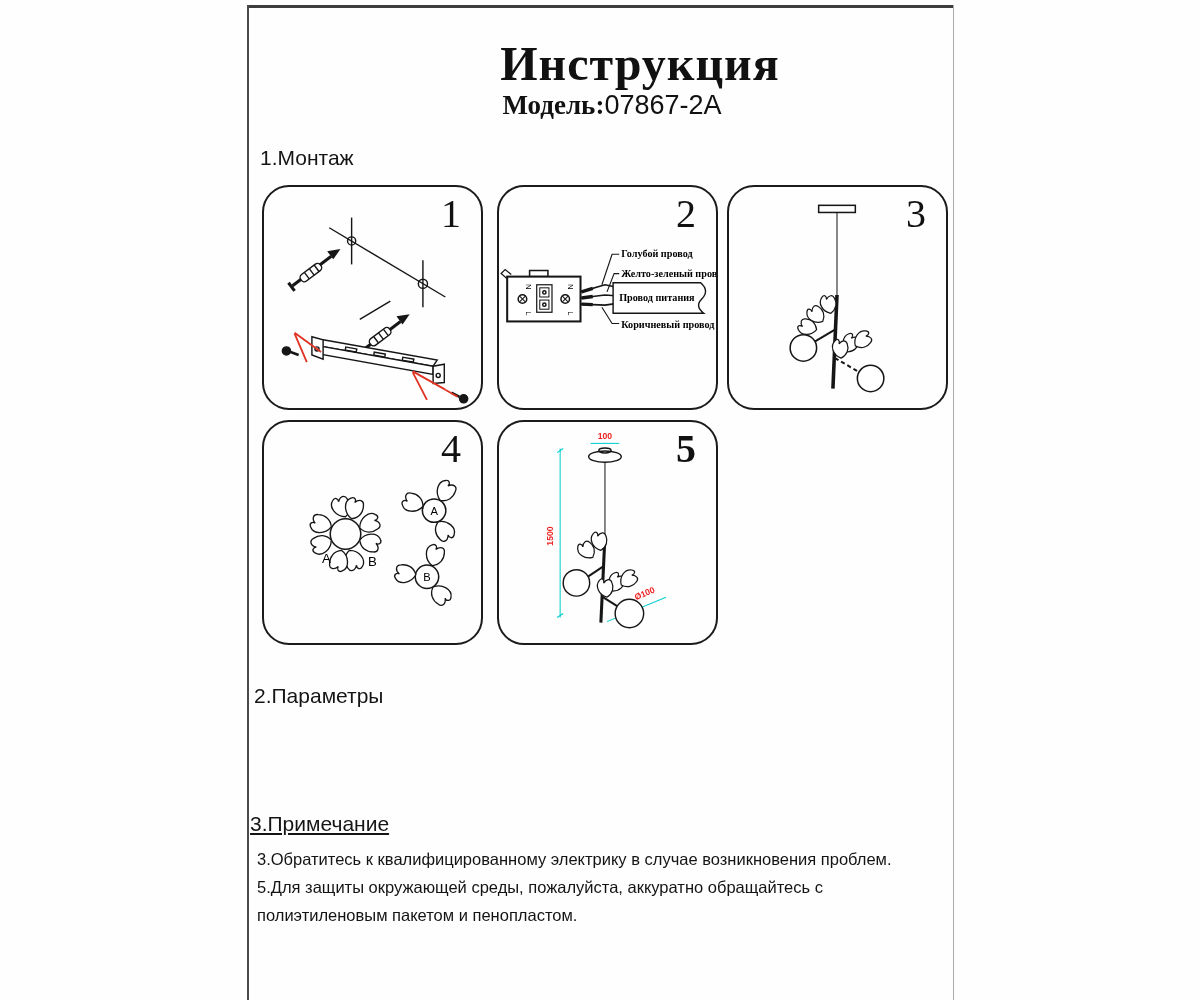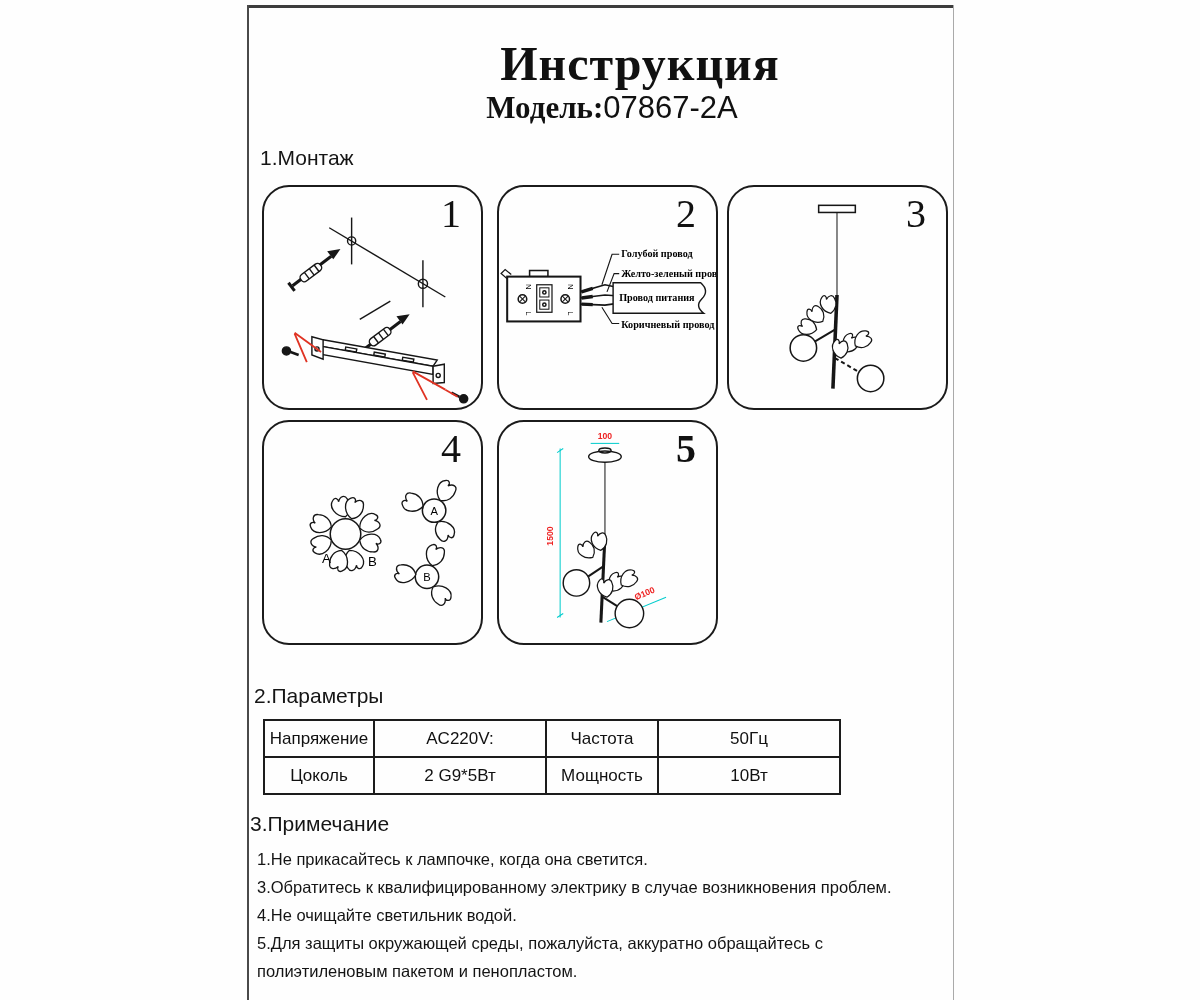--- a/index.html
+++ b/index.html
@@ -6,21 +6,21 @@
   #canvas{position:relative;width:1200px;height:1000px;background:#fefefe;overflow:hidden;
           font-family:"Liberation Sans",sans-serif;color:#111;}
   .abs{position:absolute;}
   
   .page-top{left:247px;top:5px;width:707px;height:0;border-top:3px solid #3d3d3d;}
   .page-left{left:247px;top:5px;height:995px;width:0;border-left:2px solid #4a4a4a;}
   .page-right{left:953px;top:5px;height:995px;width:0;border-left:1px solid #aaaaaa;}
   
   .doc-title{left:640px;top:36px;transform:translateX(-50%);
              font-family:"Liberation Serif",serif;font-weight:bold;font-size:48px;letter-spacing:1px;}
-  .doc-subtitle{left:612px;top:90px;transform:translateX(-50%);font-size:31px;white-space:nowrap;}
+  .doc-subtitle{left:612px;top:90px;transform:translateX(-50%);font-size:27px;white-space:nowrap;}
   .doc-subtitle .mlabel{font-family:"Liberation Serif",serif;font-weight:bold;}
   .doc-subtitle .mvalue{font-family:"Liberation Sans",sans-serif;font-weight:normal;}
   .sec-heading{font-size:21px;color:#151515;}
   
   .panel{position:absolute;width:217px;height:221px;border:2px solid #1b1b1b;border-radius:27px;background:transparent;}
   .panel-num{position:absolute;top:3px;right:20px;font-family:"Liberation Serif",serif;font-size:40px;color:#111;}
   .panel svg{position:absolute;left:0;top:0;width:100%;height:100%;}
   
   table.params{position:absolute;left:263px;top:719px;border-collapse:collapse;
                font-size:17px;color:#111;text-align:center;table-layout:fixed;}
@@ -255,45 +255,21 @@
 
       <text class="dim-text" x="104" y="17" text-anchor="middle" fill="#ee2222">100</text>
       <text class="dim-text" text-anchor="middle" transform="translate(53,112) rotate(-90)" fill="#ee2222">1500</text>
       <text class="dim-text" text-anchor="middle" transform="translate(144,171) rotate(-23)" fill="#ee2222">Ø100</text>
     </svg>
     <div class="panel-num">5</div>
   </div>
 
   <div class="abs sec-heading" style="left:254px;top:684px;">2.Параметры</div>
 
-  <table class="params">
-    <colgroup>
-        <col>
-        <col>
-        <col>
-        <col>
-      </colgroup>
-    <tbody>
-        <tr>
-      <td>Напряжение</td>
-      <td>AC220V:</td>
-      <td>Частота</td>
-      <td>50Гц</td>
-    </tr>
-    <tr>
-      <td>Цоколь</td>
-      <td>2 G9*5Вт</td>
-      <td>Мощность</td>
-      <td>10Вт</td>
-    </tr>
-  </tbody>
-    </table>
-
-  <div class="abs sec-heading" style="left:250px;top:812px;">3.Примечание</div>
+
+  <div class="abs sec-heading" style="left:250px;top:812px;text-decoration:underline;">3.Примечание</div>
 
   <div class="abs notes">
-    <div class="note-item">1.Не прикасайтесь к лампочке, когда она светится.</div>
     <div class="note-item">3.Обратитесь к квалифицированному электрику в случае возникновения проблем.</div>
-    <div class="note-item">4.Не очищайте светильник водой.</div>
     <div class="note-item">5.Для защиты окружающей среды, пожалуйста, аккуратно обращайтесь с полиэтиленовым пакетом и пенопластом.</div>
   </div>
 
 </div>
 
 </body></html>

